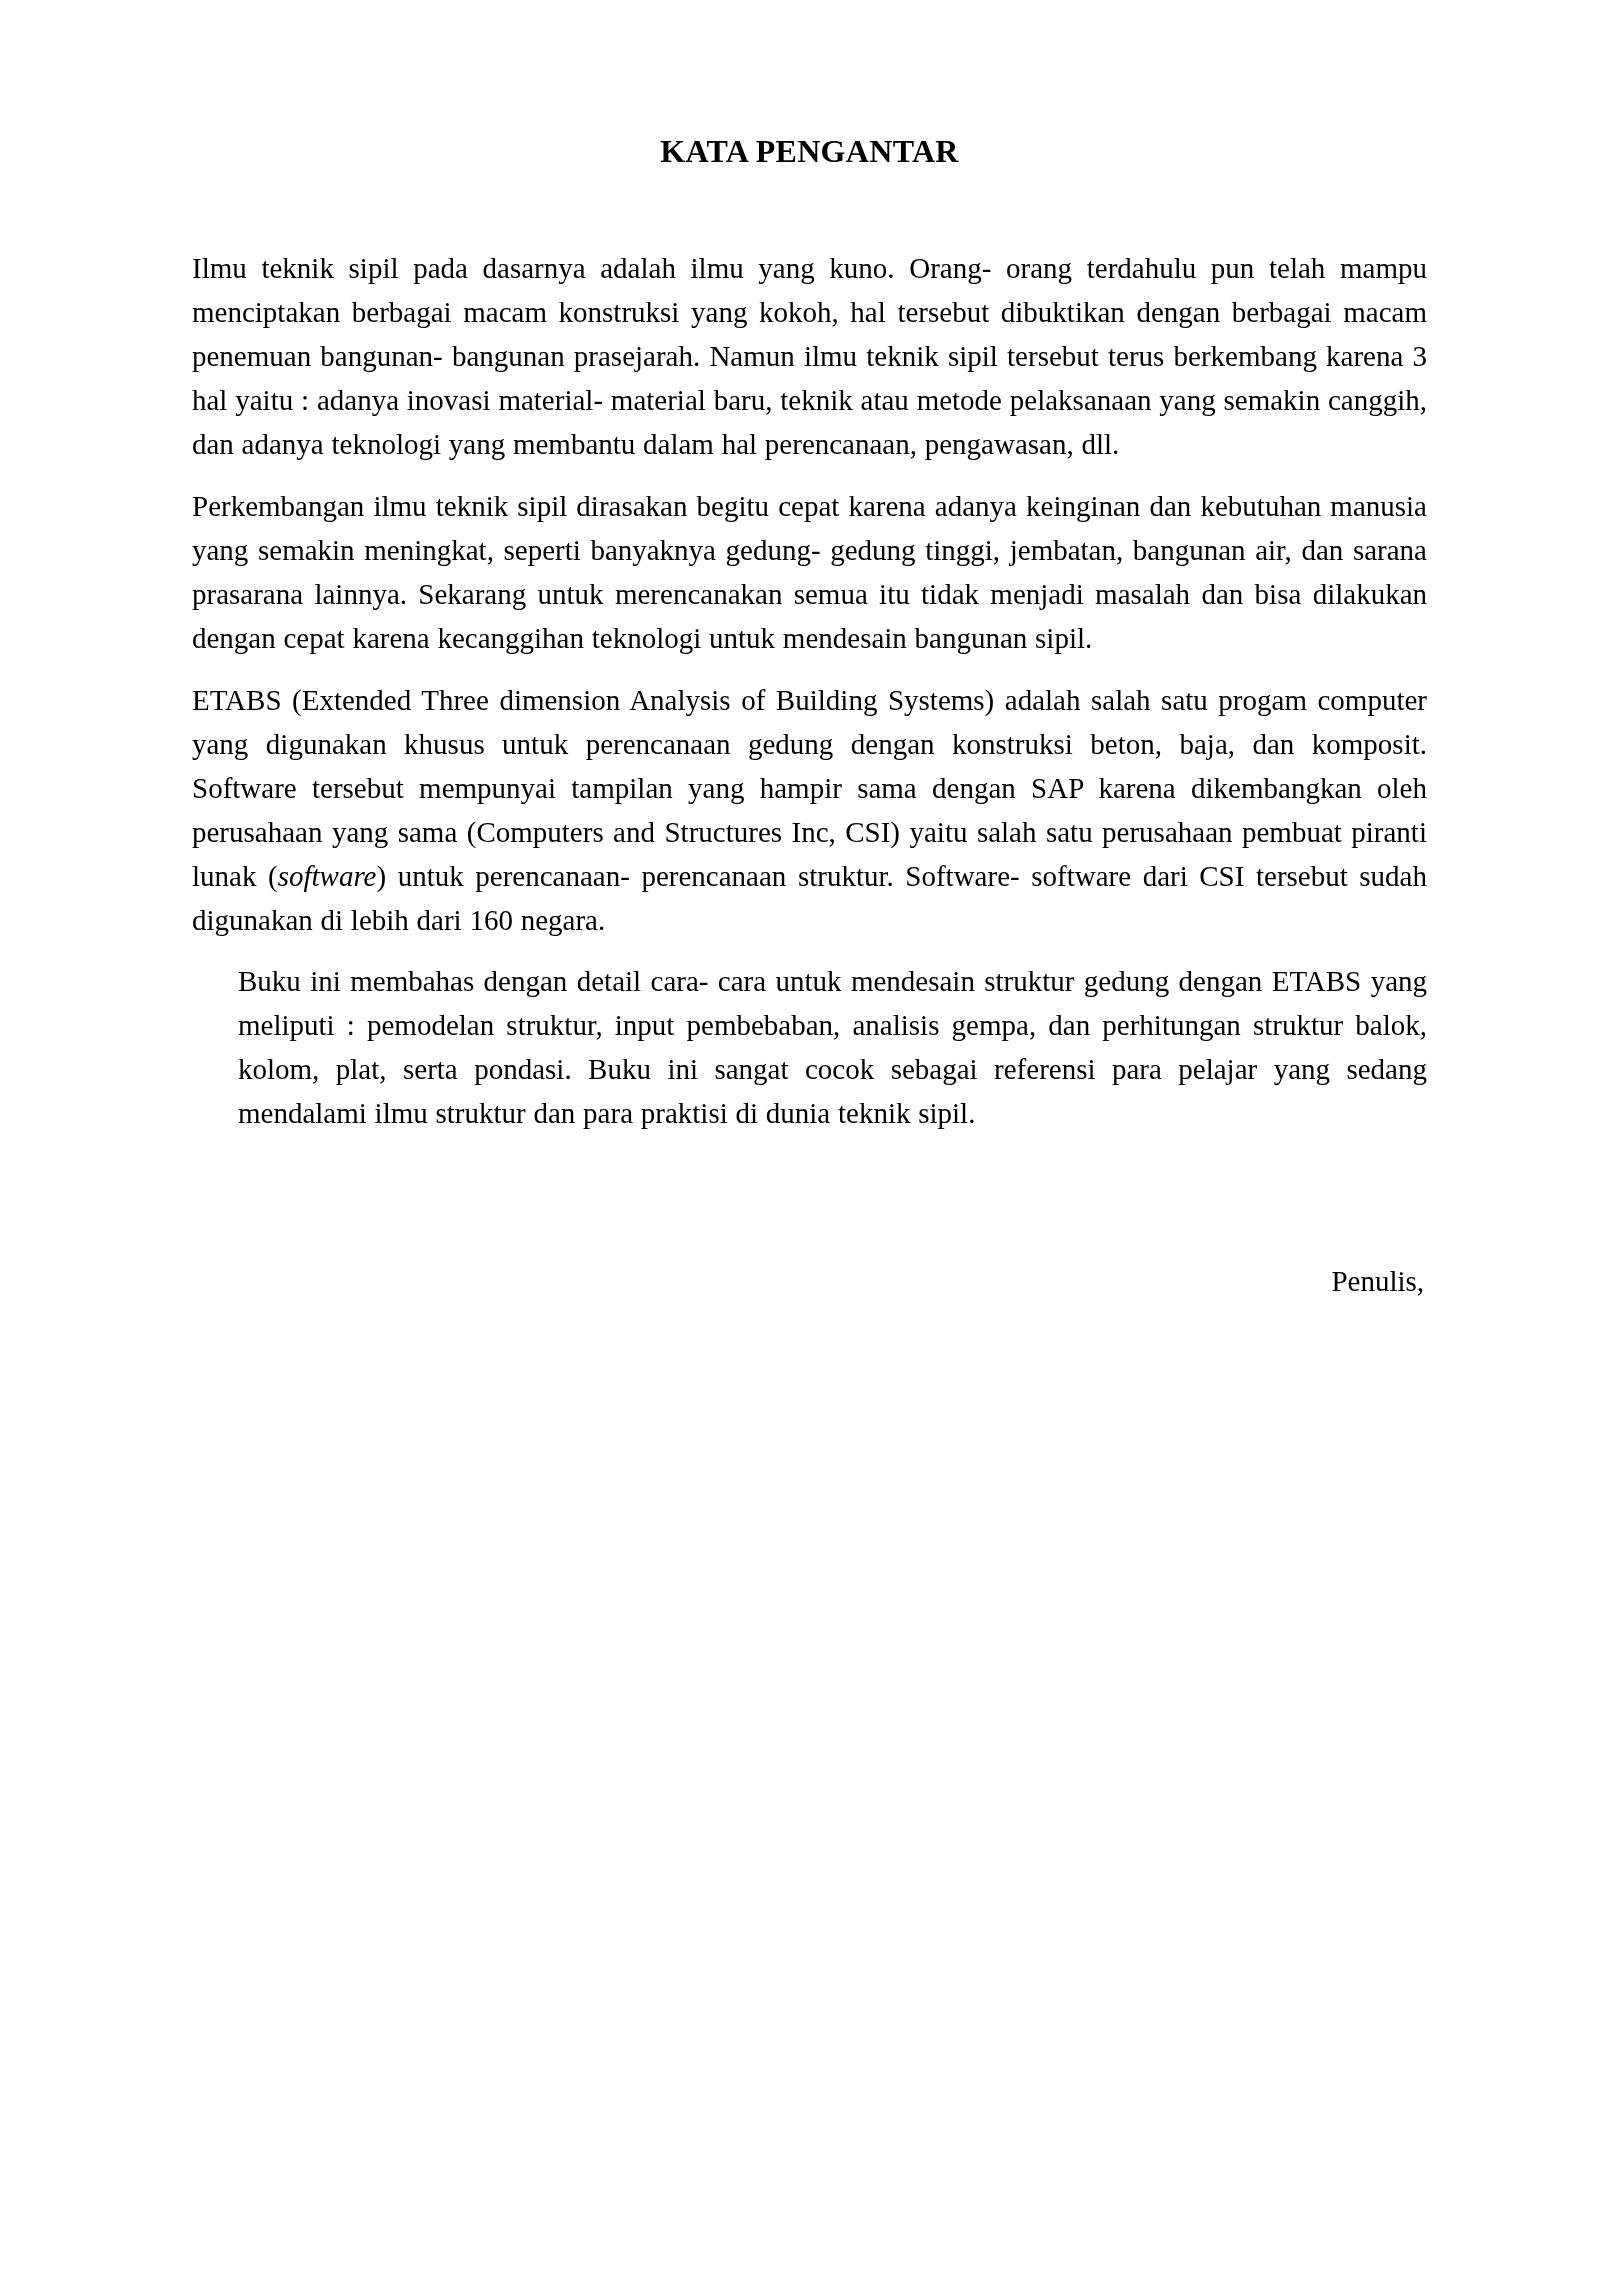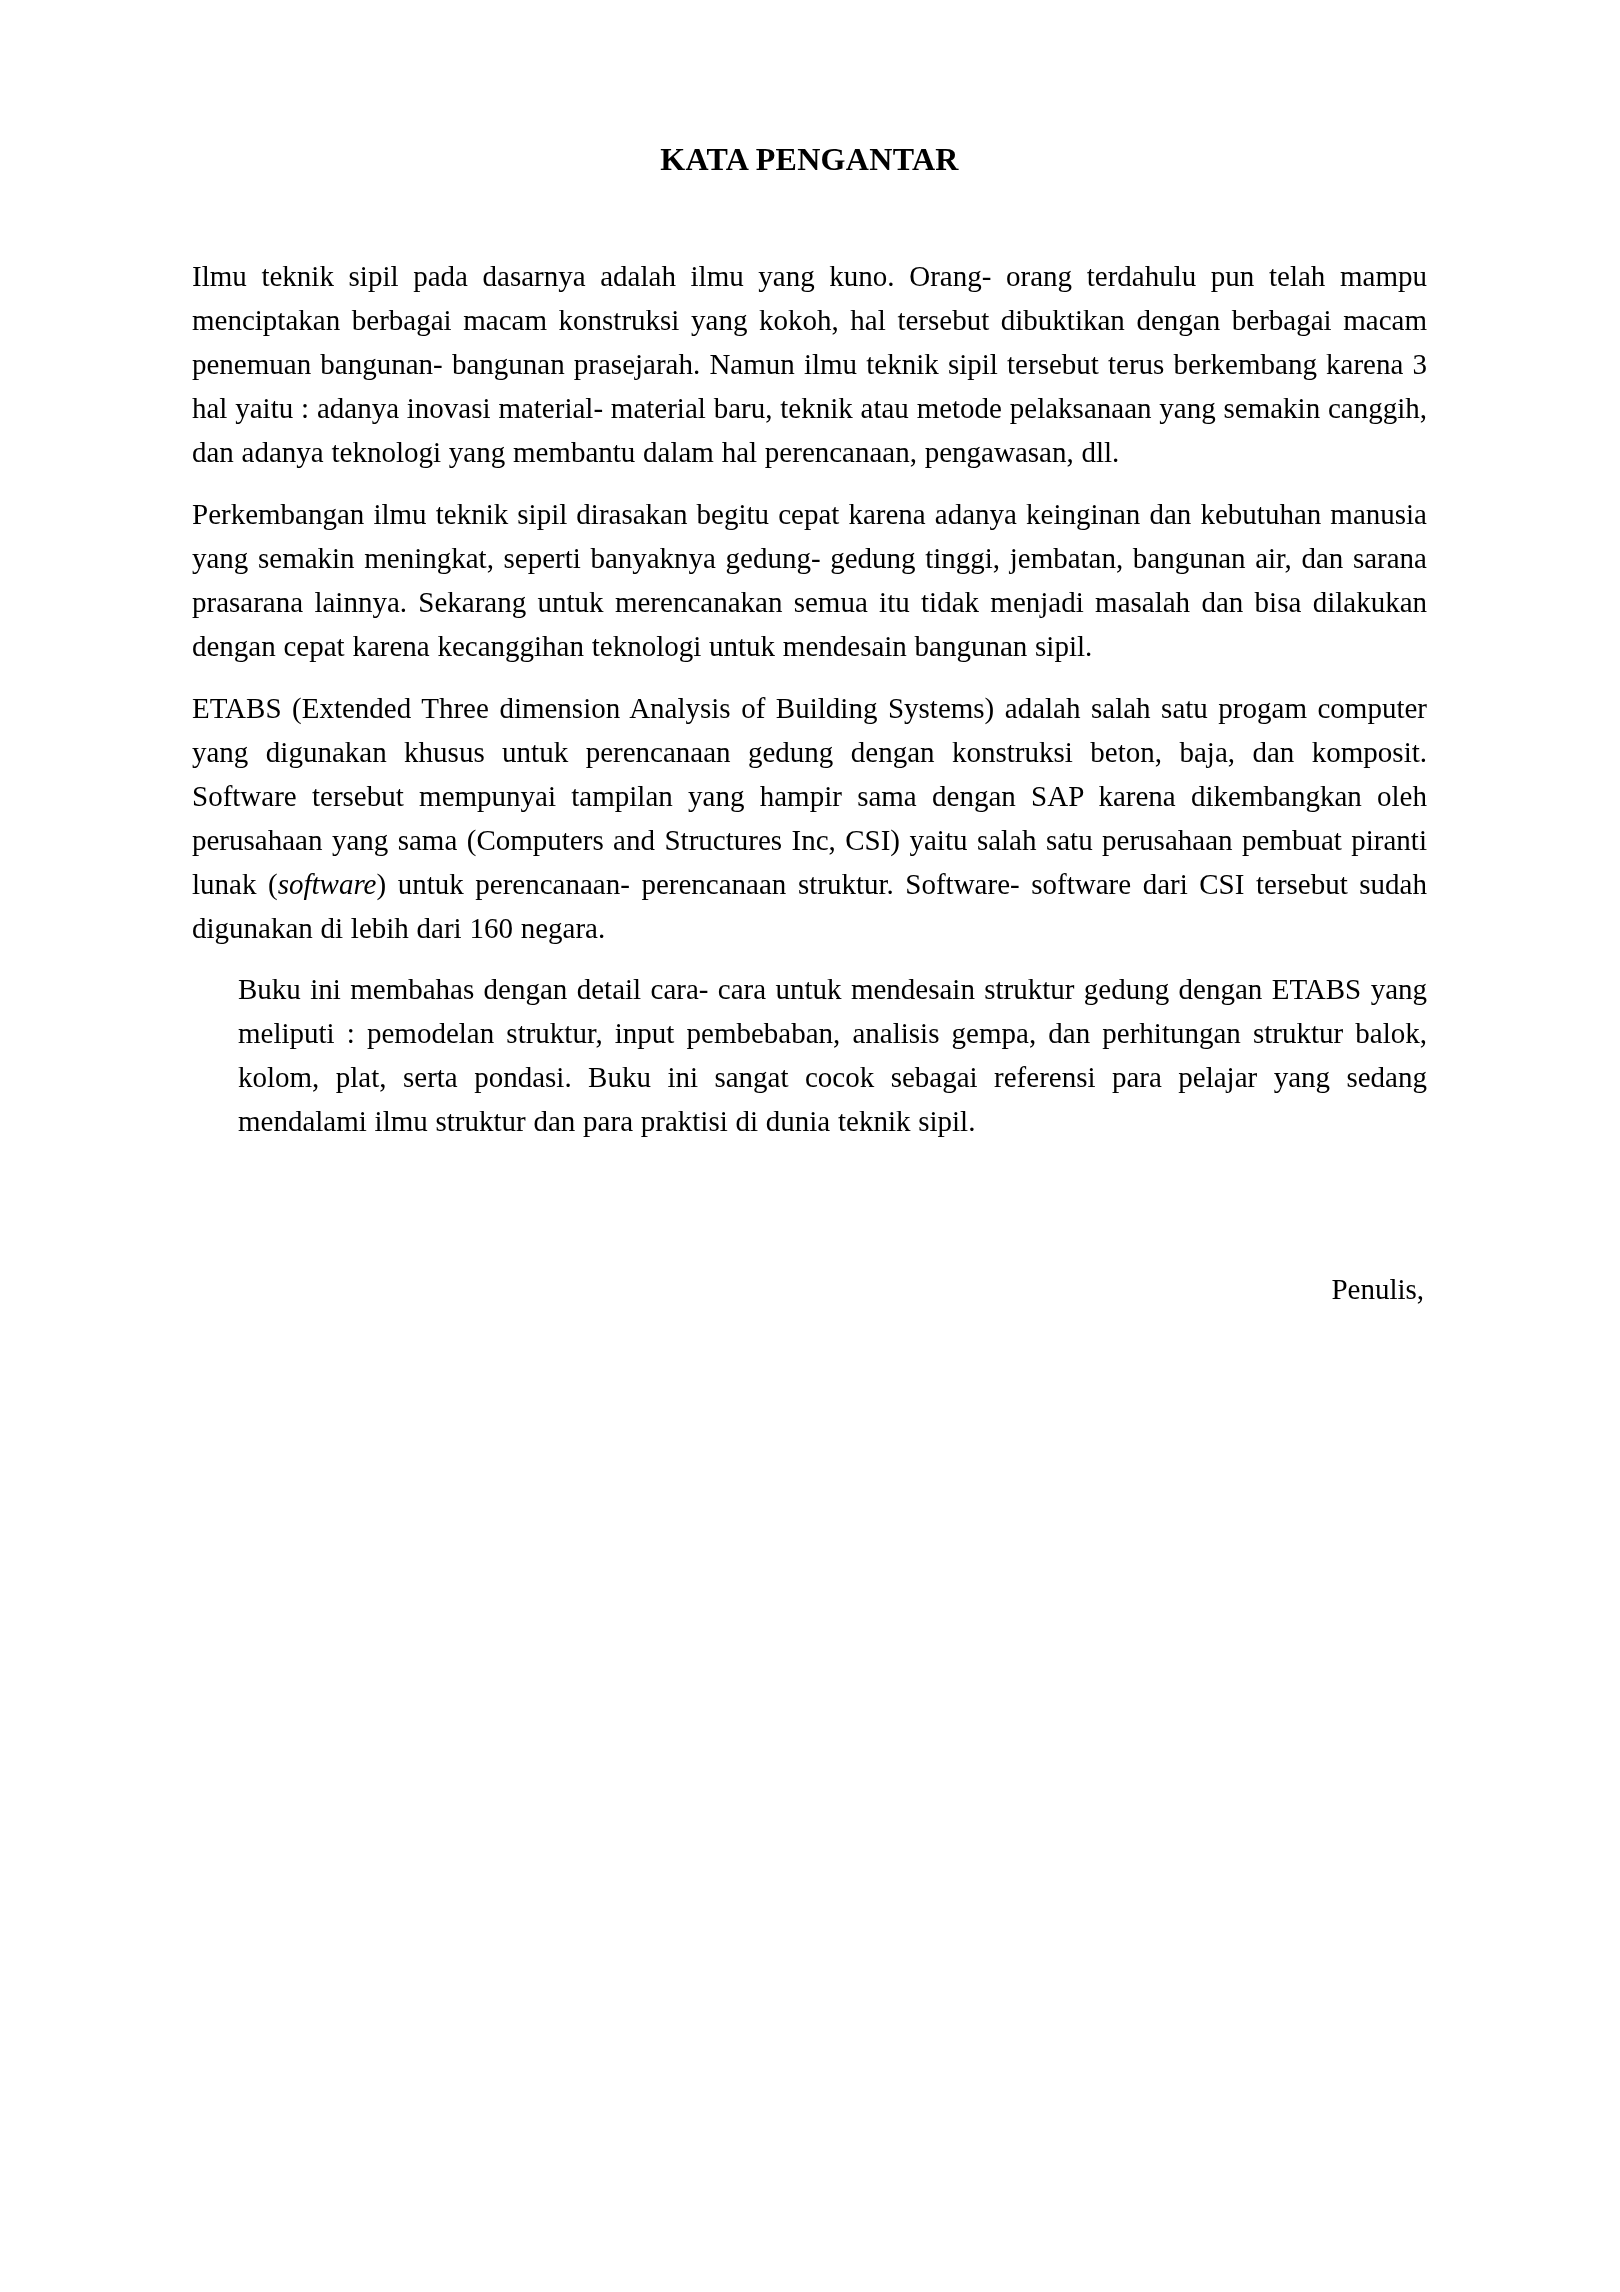--- a/index.html
+++ b/index.html
@@ -17,21 +17,21 @@
     width: 1620px;
     height: 2293px;
     margin: 0 auto;
     background: #ffffff;
     overflow: hidden;
     box-sizing: border-box;
   }
   .content {
     position: absolute;
     left: 192px;
-    top: 12px;
+    top: 4px;
     width: 1235px;
   }
   .doc-title {
     text-align: center;
     font-size: 32px;
     font-weight: bold;
     letter-spacing: 0.3px;
     margin: 0;
     padding-top: 128px;
     line-height: 1.2;

